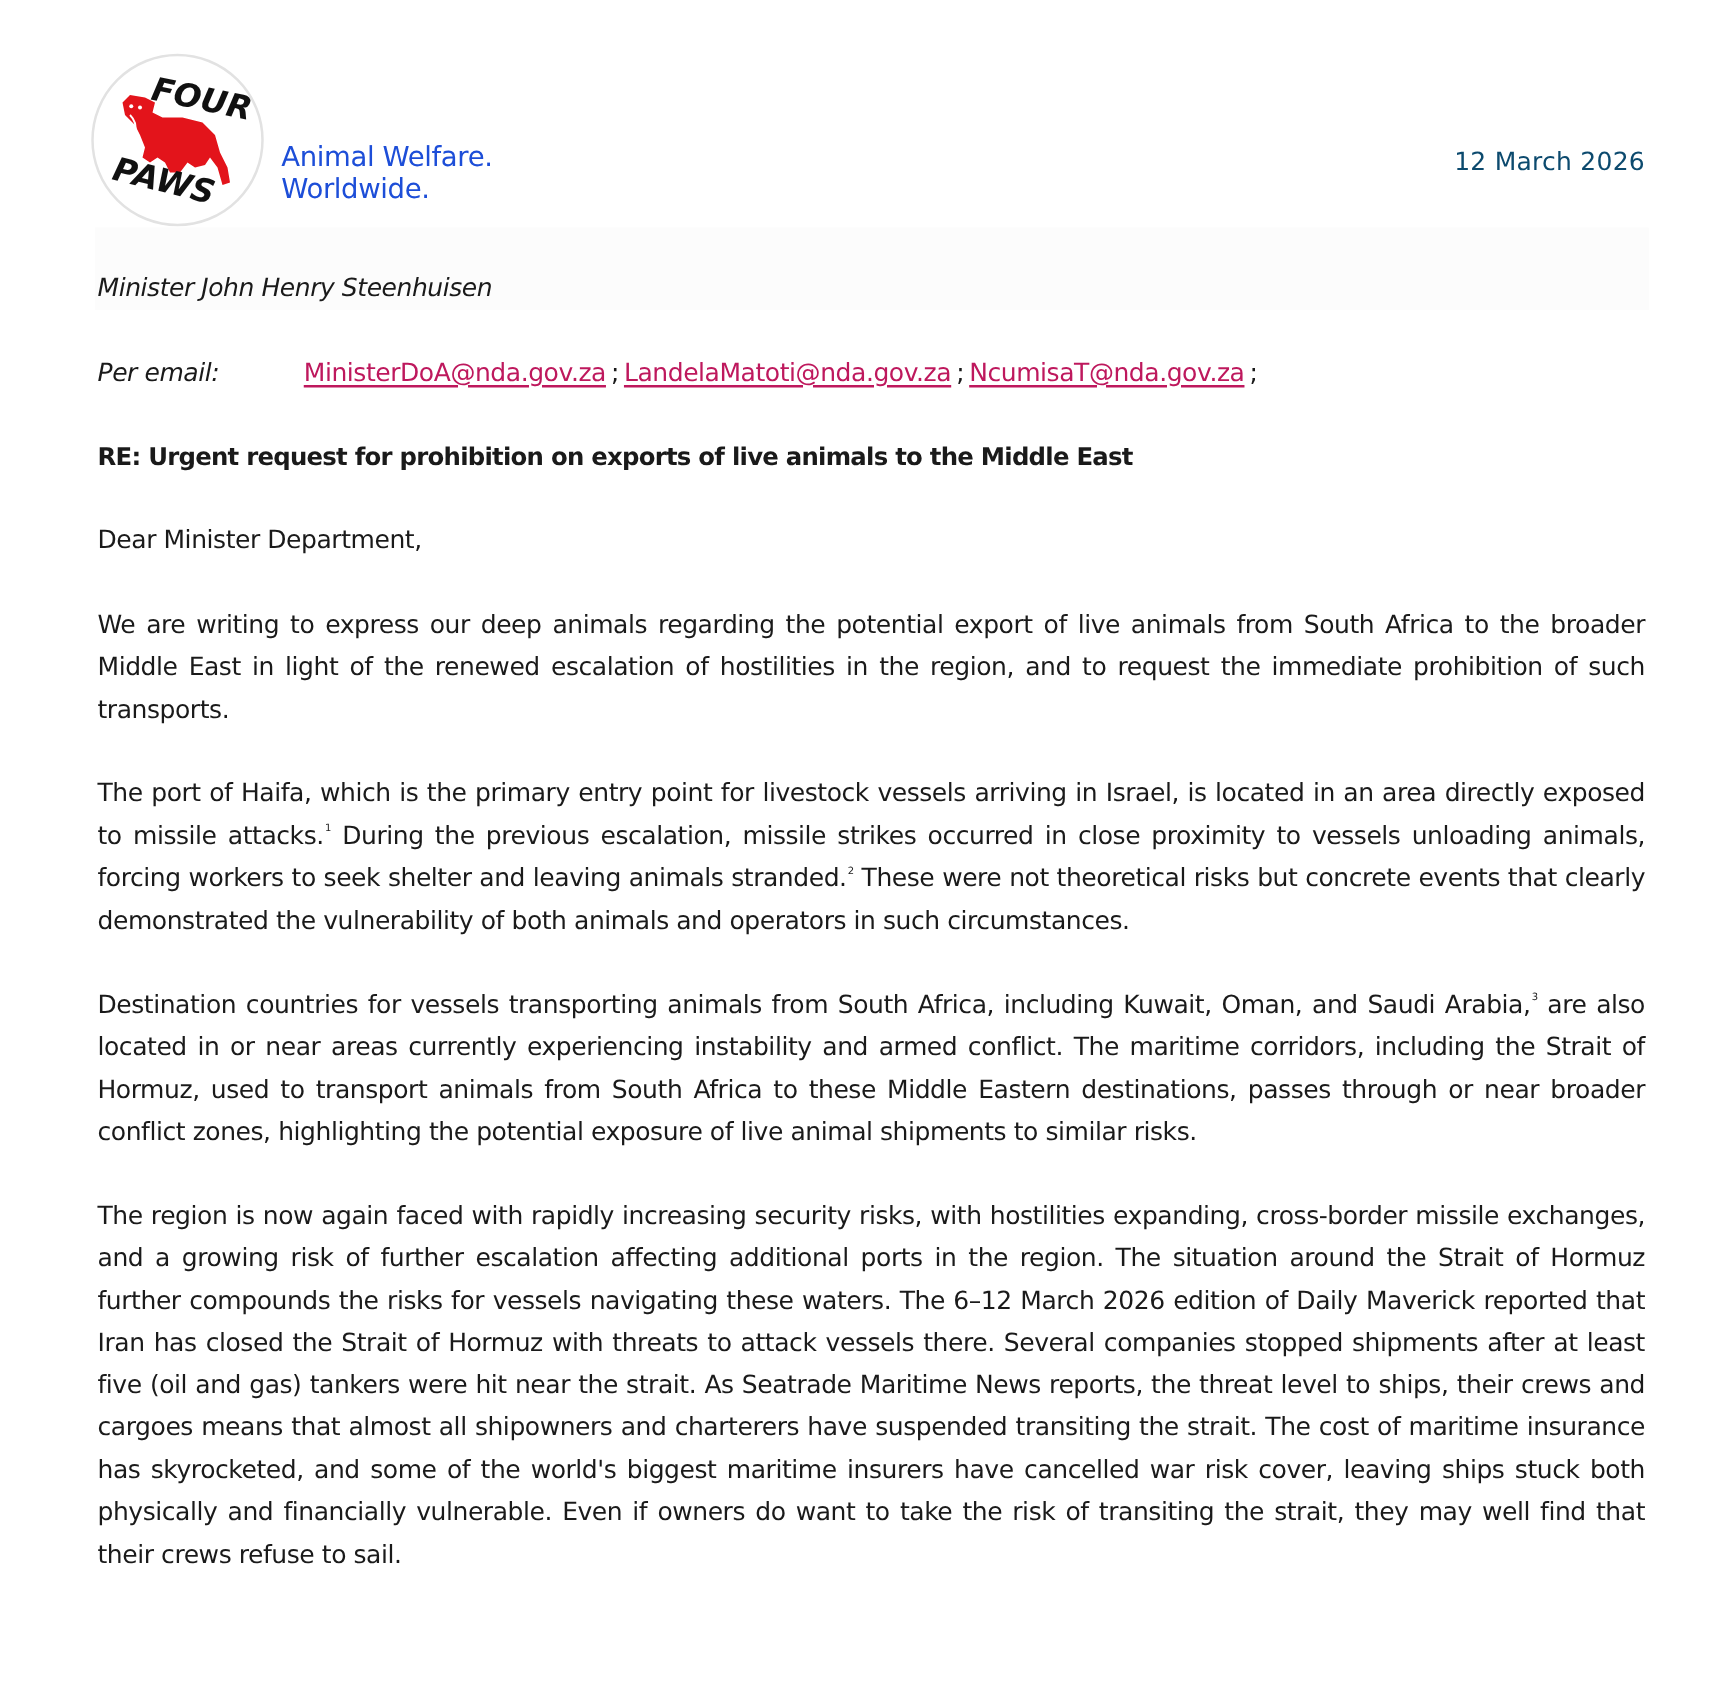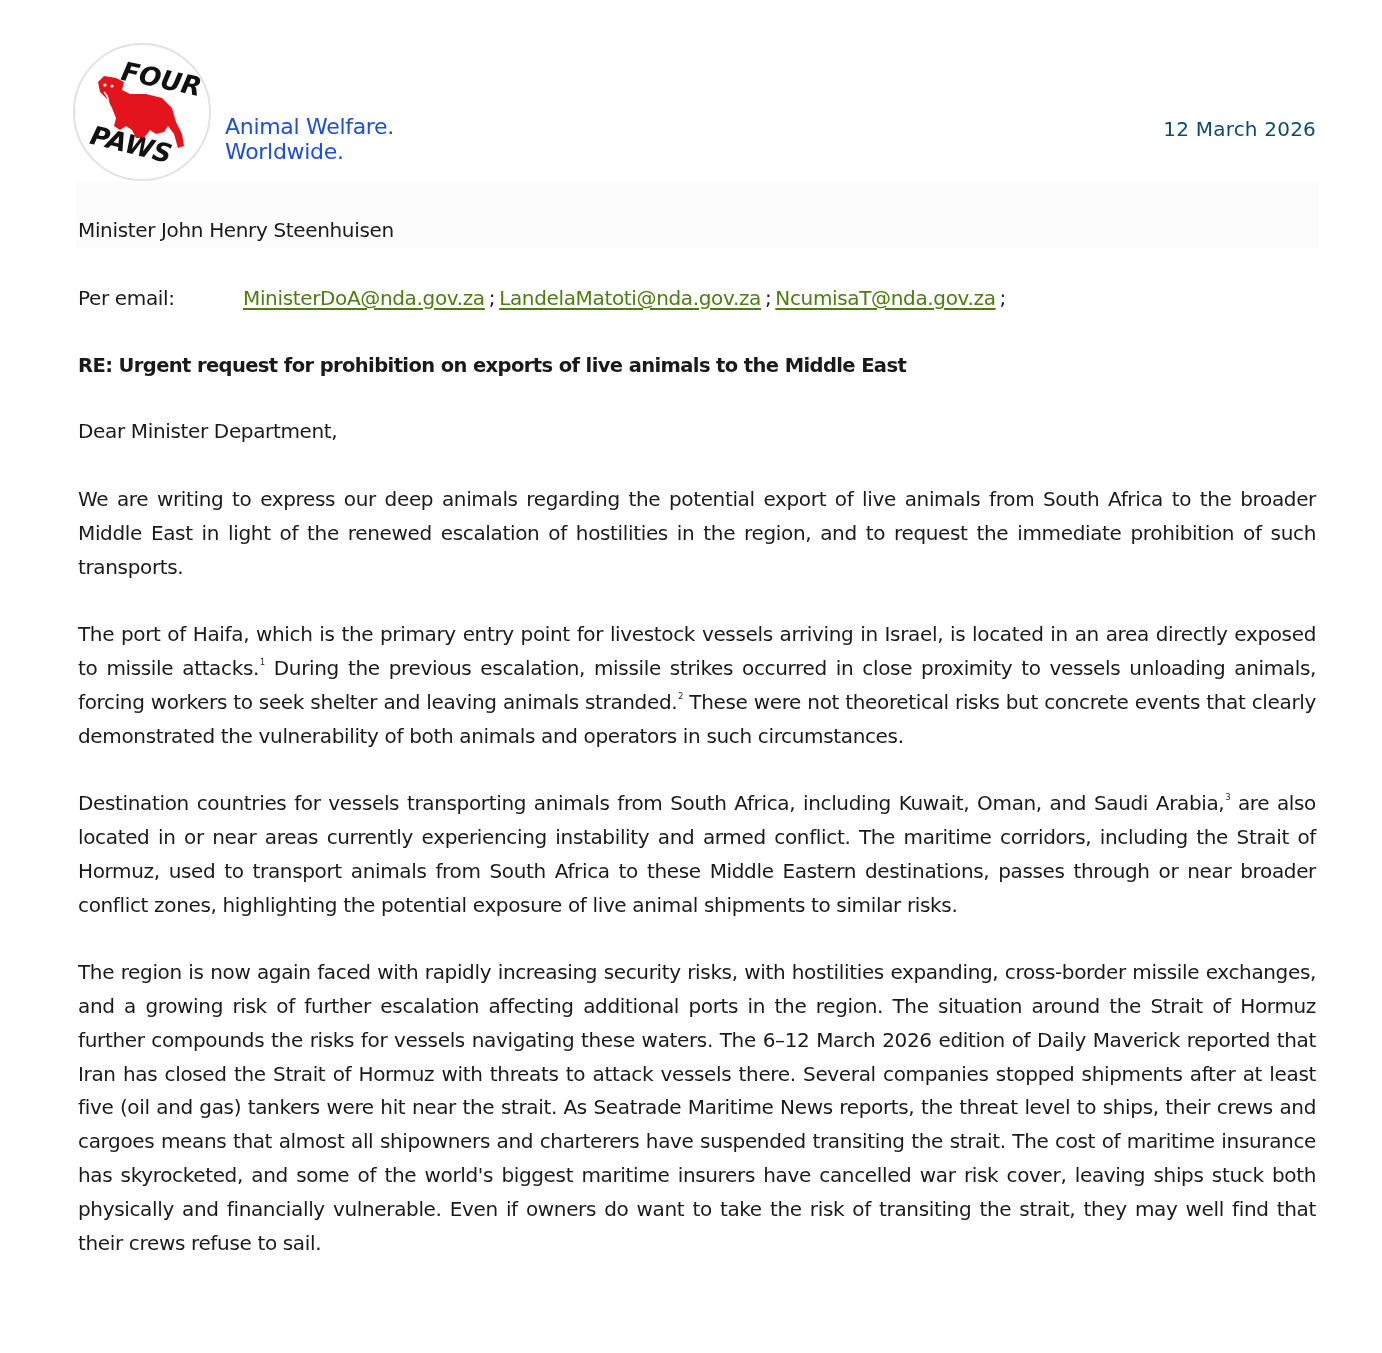--- a/index.html
+++ b/index.html
@@ -66,31 +66,32 @@
       position: absolute;
       left: 78px;
       top: 214px;
       width: 1238px;
       font-family: "DejaVu Sans", sans-serif;
       font-size: 20px;
       line-height: 33.8px;
       letter-spacing: -0.35px;
       color: #1a1a1a;
     }
-    .addr div { white-space: nowrap; }
+    .addr div { white-space: nowrap; font-style: italic; }
     .per-email {
       margin-top: 34px;
       display: flex;
     }
     .per-label {
       width: 165px;
       flex: none;
+      font-style: italic;
     }
     .emails a {
-      color: #4d7c0f;
+      color: #be185d;
       text-decoration: underline;
       text-underline-offset: 3px;
     }
     .emails .sep { margin: 0 4px; }
     .subject {
       margin-top: 33px;
       font-weight: bold;
       font-size: 19.5px;
       letter-spacing: -0.6px;
     }

